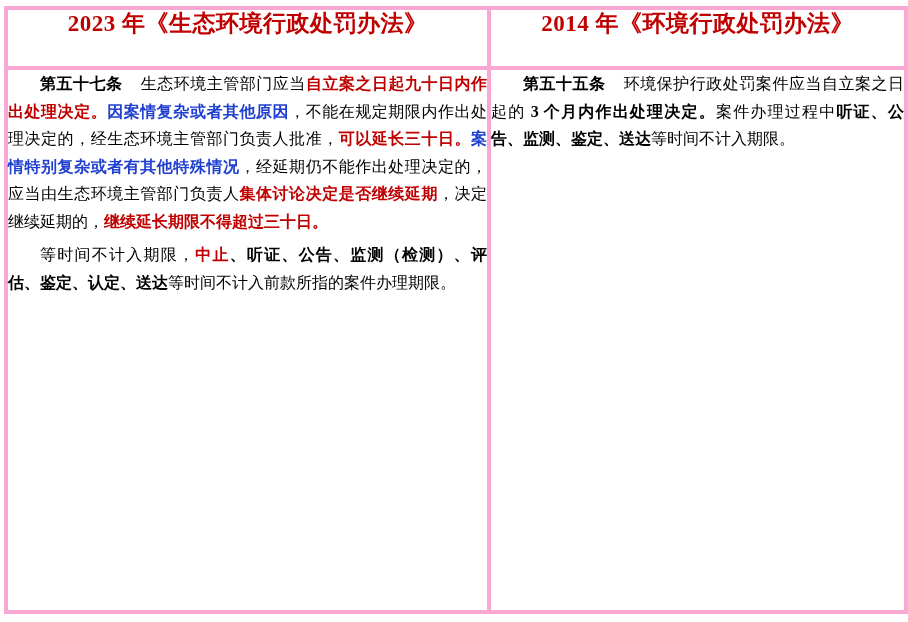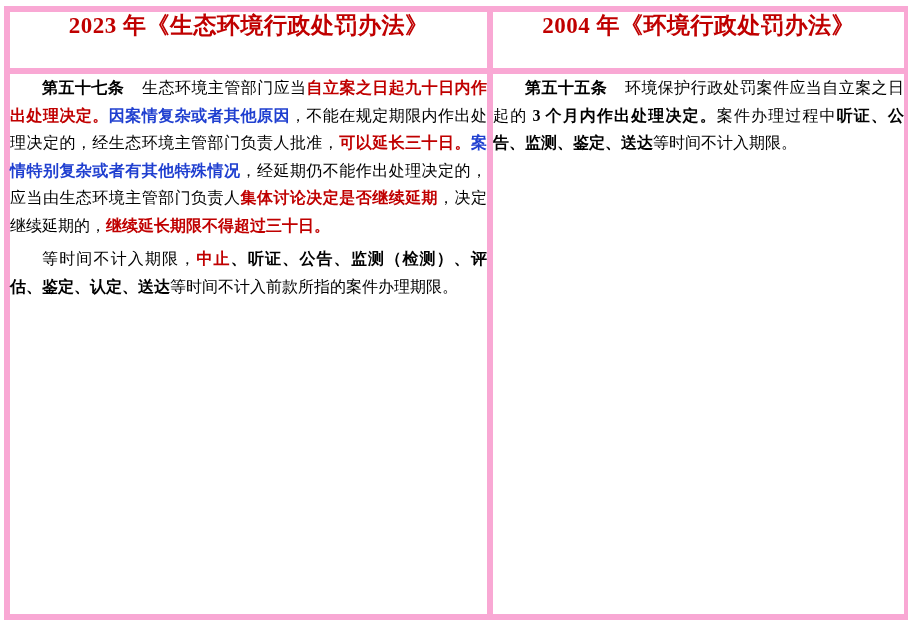--- a/index.html
+++ b/index.html
@@ -18,21 +18,21 @@
     height: 622px;
     box-sizing: border-box;
     padding: 6px 4px 4px 4px;
   }
   table.compare {
     border-collapse: collapse;
     width: 900px;
     table-layout: fixed;
   }
   table.compare td, table.compare th {
-    border: 6px solid #f9a8d4;
+    border: 4px solid #f9a8d4;
     vertical-align: top;
     padding: 0;
   }
   col.left-col { width: 483px; }
   col.right-col { width: 417px; }
 
   .hdr-cell {
     height: 56px;
     text-align: center;
     vertical-align: middle;
@@ -79,21 +79,21 @@
     <colgroup>
       <col class="left-col">
       <col class="right-col">
     </colgroup>
     <tbody>
       <tr>
         <td class="hdr-cell">
           <div class="hdr-text">2023 年《生态环境行政处罚办法》</div>
         </td>
         <td class="hdr-cell">
-          <div class="hdr-text">2004 年《环境行政处罚办法》</div>
+          <div class="hdr-text">2014 年《环境行政处罚办法》</div>
         </td>
       </tr>
       <tr>
         <td class="body-cell left-body">
           <p class="para indent">
             <span class="b">第五十七条</span>
             <span>&nbsp;&nbsp;&nbsp;</span><span class="left-p1-body"><span>生态环境主管部门应当</span><span class="red">自立案之日起九十日内作出处理决定。</span><span class="blue">因案情复杂或者其他原因</span><span>，不能在规定期限内作出处理决定的，经生态环境主管部门负责人批准，</span><span class="red">可以延长三十日。</span><span class="blue">案情特别复杂或者有其他特殊情况</span><span>，经延期仍不能作出处理决定的，应当由生态环境主管部门负责人</span><span class="red">集体讨论决定是否继续延期</span><span>，决定继续延期的，</span><span class="red">继续延长期限不得超过三十日。</span></span>
           </p>
           <p class="para indent">
             <span class="left-p2-body"><span>等时间不计入期限，</span><span class="red">中止</span><span class="k">、</span><span class="k">听证、公告、监测（检测）、评估、鉴定、认定、送达</span><span>等时间不计入前款所指的案件办理期限。</span></span>

